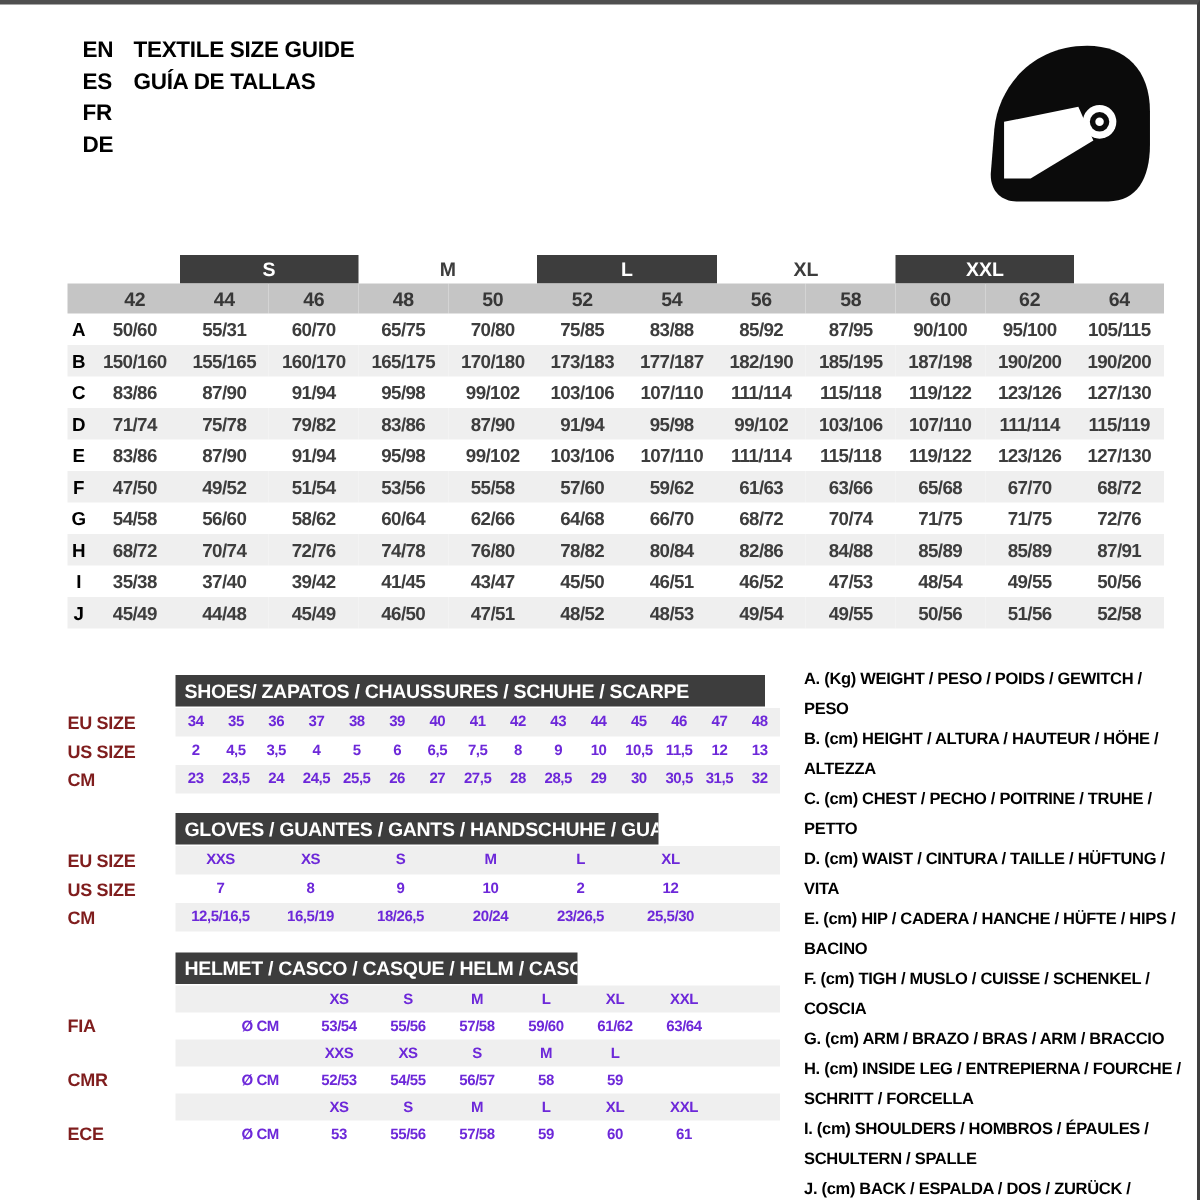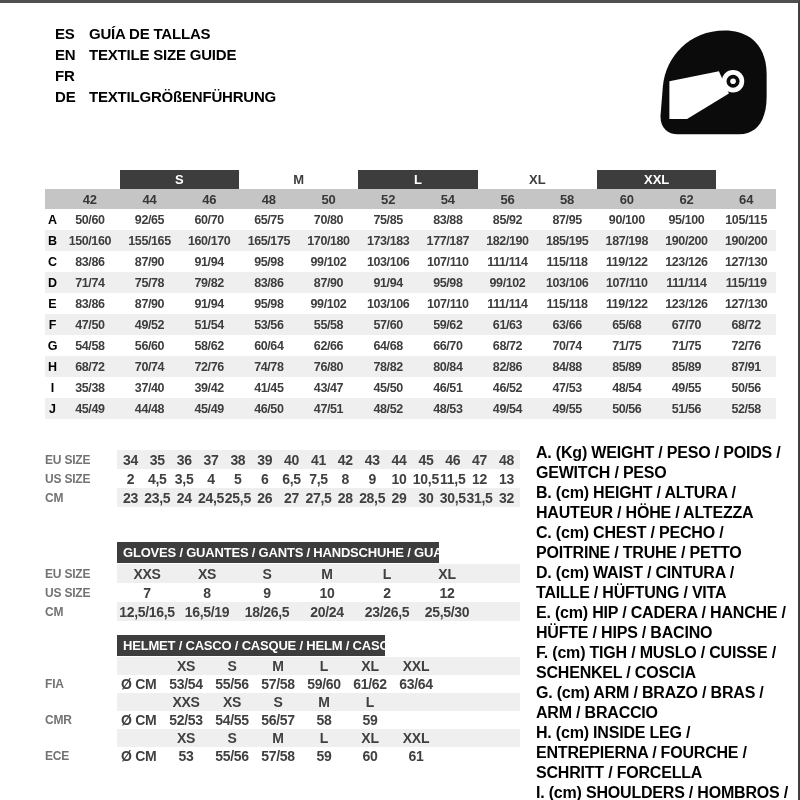--- a/index.html
+++ b/index.html
@@ -24,53 +24,52 @@
   tr.stripe td{background:#efefef;}
   table.textile td.rowlbl{color:#000;letter-spacing:0;}
   
   .subtable{position:absolute;left:45px;width:475px;}
   #shoes-table{top:447px;}
   #gloves-table{top:539px;}
   #helmet-table{top:632px;}
   .strow{display:flex;align-items:center;height:19px;}
   .strow.h18{height:18px;}
   .strow.title{height:21px;margin-bottom:1px;}
-  .stlabel{width:72px;flex:none;font-weight:bold;font-size:12px;color:#737373;letter-spacing:-0.2px;}
+  .stlabel{width:72px;flex:none;font-weight:bold;font-size:12px;color:#7f1d1d;letter-spacing:-0.2px;}
   .sttitle{background:#3d3d3d;color:#fff;font-weight:bold;font-size:13px;line-height:21px;height:21px;padding-left:6px;letter-spacing:-0.2px;white-space:nowrap;overflow:hidden;box-sizing:border-box;}
   .w-shoes{width:393px;}
   .w-gloves{width:322px;}
   .w-helmet{width:268px;}
-  .stcells{width:403px;flex:none;display:flex;align-items:center;height:100%;font-weight:bold;font-size:14px;color:#404040;letter-spacing:-0.3px;}
+  .stcells{width:403px;flex:none;display:flex;align-items:center;height:100%;font-weight:bold;font-size:10px;color:#6d28d9;letter-spacing:-0.3px;}
   .stcells.shaded{background:#efefef;}
   .cell-eq{flex:1;text-align:center;white-space:nowrap;}
   .cell-60{width:60px;flex:none;text-align:center;white-space:nowrap;}
   .cell-46{width:46px;flex:none;text-align:center;white-space:nowrap;}
-  .cell-unit{width:46px;flex:none;text-align:left;padding-left:4px;box-sizing:border-box;white-space:nowrap;}
+  .cell-unit{width:46px;flex:none;text-align:left;padding-left:4px;box-sizing:border-box;white-space:nowrap;margin-left:40px;}
   
   .legend{position:absolute;left:536px;top:440px;width:254px;}
-  .legitem{font-weight:bold;font-size:16px;line-height:20px;color:#000;letter-spacing:-0.2px;}
+  .legitem{font-weight:bold;font-size:11px;line-height:20px;color:#000;letter-spacing:-0.2px;}
 </style>
 </head>
 <body>
 
 <div class="langs">
   <div class="lang-row">
+    <span class="lang-code">EN</span>
+    <span class="lang-title">TEXTILE SIZE GUIDE</span>
+  </div>
+  <div class="lang-row">
     <span class="lang-code">ES</span>
     <span class="lang-title">GUÍA DE TALLAS</span>
   </div>
   <div class="lang-row">
-    <span class="lang-code">EN</span>
-    <span class="lang-title">TEXTILE SIZE GUIDE</span>
-  </div>
-  <div class="lang-row">
     <span class="lang-code">FR</span>
   </div>
   <div class="lang-row">
     <span class="lang-code">DE</span>
-    <span class="lang-title">TEXTILGRÖßENFÜHRUNG</span>
   </div>
 </div>
 
 <div class="helmet-wrap">
   <svg width="118" height="112" viewBox="0 0 100 95">
     <path d="M 60 3 C 30 3 10 25 7.5 50 L 5.5 75 C 5 85 11.5 91 20 91 L 72 91 C 88 91 95.5 78 95.5 59 L 95.5 40 C 95.5 17 82 3 60 3 Z" fill="#0b0b0b"></path>
     <polygon points="13,46 55,37.5 63.5,56.5 28,78 13,78" fill="#ffffff"></polygon>
     <circle cx="67" cy="46" r="9.5" fill="#ffffff"></circle>
     <circle cx="67" cy="46" r="5.5" fill="#0b0b0b"></circle>
     <circle cx="67" cy="46" r="2.4" fill="#ffffff"></circle>
@@ -114,21 +113,21 @@
         <td>54</td>
         <td>56</td>
         <td>58</td>
         <td>60</td>
         <td>62</td>
         <td>64</td>
       </tr>
       <tr>
         <td class="rowlbl">A</td>
         <td>50/60</td>
-        <td>92/65</td>
+        <td>55/31</td>
         <td>60/70</td>
         <td>65/75</td>
         <td>70/80</td>
         <td>75/85</td>
         <td>83/88</td>
         <td>85/92</td>
         <td>87/95</td>
         <td>90/100</td>
         <td>95/100</td>
         <td>105/115</td>
@@ -265,20 +264,24 @@
         <td>49/54</td>
         <td>49/55</td>
         <td>50/56</td>
         <td>51/56</td>
         <td>52/58</td>
       </tr>
     </tbody>
 </table>
 
 <div class="subtable" id="shoes-table">
+  <div class="strow title">
+    <div class="stlabel"></div>
+    <div class="sttitle w-shoes">SHOES/ ZAPATOS / CHAUSSURES / SCHUHE / SCARPE</div>
+  </div>
   <div id="shoes-rows">
       <div class="strow">
         <div class="stlabel">EU SIZE</div>
         <div class="stcells shaded">
           <span class="cell-eq">34</span>
           <span class="cell-eq">35</span>
           <span class="cell-eq">36</span>
           <span class="cell-eq">37</span>
           <span class="cell-eq">38</span>
           <span class="cell-eq">39</span>

